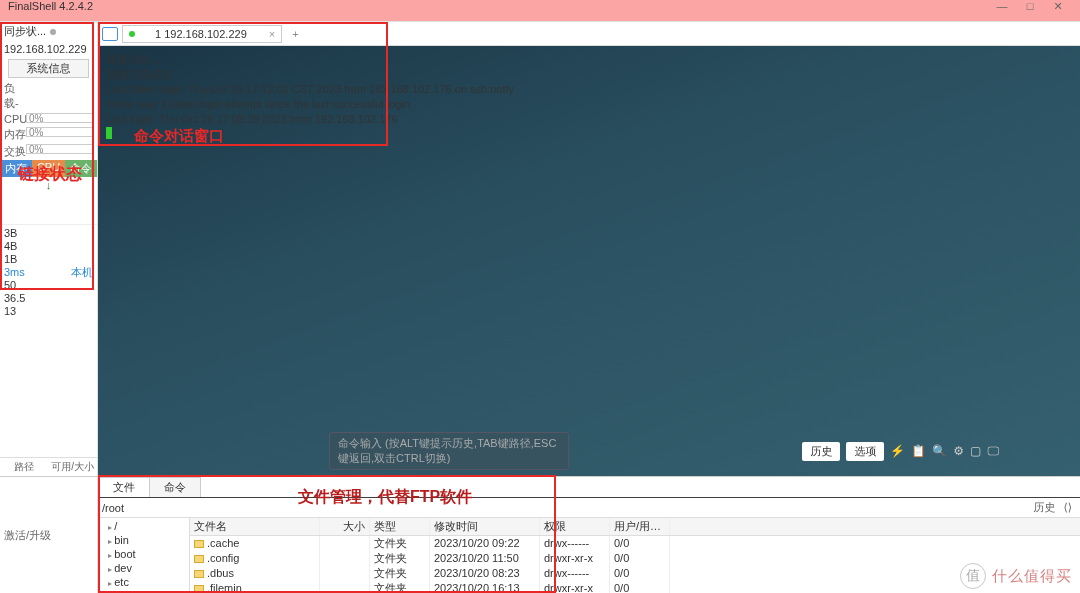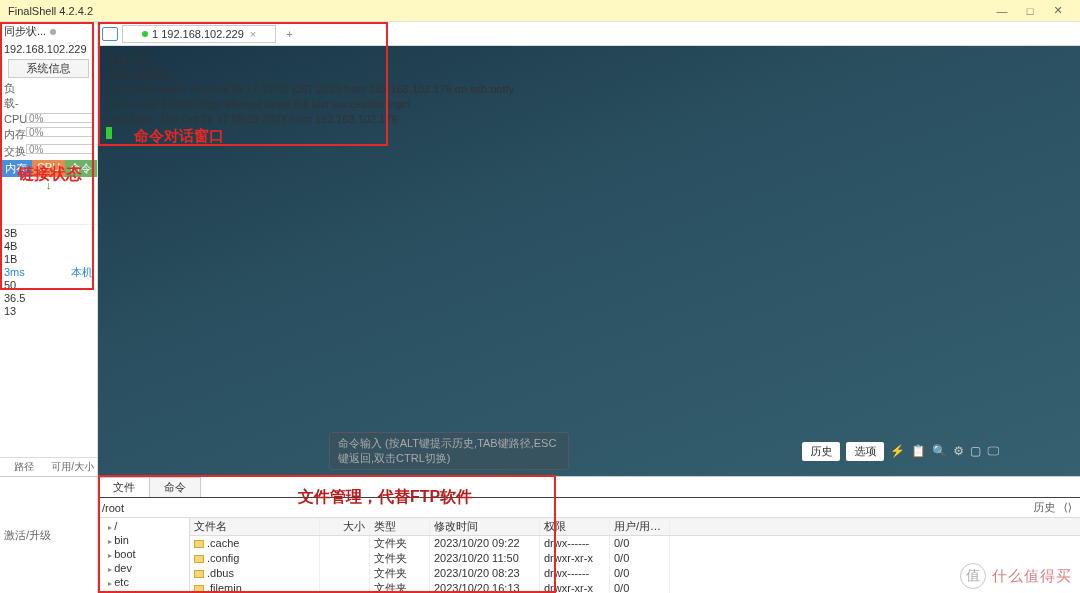--- a/index.html
+++ b/index.html
@@ -1,17 +1,17 @@
 <!DOCTYPE html>
 <html><head>
 <meta charset="utf-8">
 <style>
 *{margin:0;padding:0;box-sizing:border-box;font-family:"Microsoft YaHei",Arial,sans-serif;font-size:11px;color:#333}
 body{width:1080px;height:593px;background:#fff;overflow:hidden;position:relative}
-.titlebar{height:22px;background:#fef9c3;display:flex;align-items:center;padding:0 8px;border-bottom:1px solid #e0e0e0}
+.titlebar{height:22px;background:#fca5a5;display:flex;align-items:flex-start;padding:0 8px;border-bottom:1px solid #e0e0e0}
 .titlebar .title{flex:1}
 .titlebar .winbtn{width:28px;text-align:center;color:#666;cursor:pointer}
 .main{display:flex;height:454px}
 .sidebar{width:98px;border-right:1px solid #e0e0e0;display:flex;flex-direction:column;position:relative}
 .redbox1{position:absolute;border:2px solid #e82727;width:94px;height:268px;top:0;left:0;pointer-events:none;z-index:5}
 .anno1{position:absolute;color:#e82727;font-size:16px;font-weight:bold;top:142px;left:18px;z-index:6}
 .sync{display:flex;align-items:center;gap:4px;padding:2px 4px}
 .dot{width:6px;height:6px;border-radius:50%;background:#aaa}
 .ip{padding:2px 4px}
 .sysbtn{background:#f5f5f5;border:1px solid #ccc;margin:2px 8px;padding:1px 0;text-align:center}
@@ -27,21 +27,21 @@
 .chart{height:48px;border-bottom:1px solid #eee;position:relative}
 .arrow{color:#2a8a2a;text-align:center;padding:2px}
 .nums{padding:2px 4px;font-size:10px;line-height:13px}
 .nums .ms{color:#2a8ad9}
 .nums .host{float:right;color:#2a8ad9}
 .btm{display:flex;border-top:1px solid #ddd;margin-top:auto}
 .btm div{flex:1;text-align:center;padding:2px;font-size:10px;color:#666}
 .terminal-area{flex:1;display:flex;flex-direction:column;background:#fff}
 .tabbar{height:24px;display:flex;align-items:center;border-bottom:1px solid #ddd;padding:0 4px;gap:4px}
 .foldericon{width:16px;height:14px;border:1px solid #4a90d9;border-radius:2px;position:relative}
-.tab{background:#fff;border:1px solid #ccc;padding:2px 19px;display:flex;align-items:center;gap:4px;font-size:11px}
+.tab{background:#fff;border:1px solid #ccc;padding:2px 6px;display:flex;align-items:center;gap:20px;font-size:11px}
 .gdot{width:6px;height:6px;border-radius:50%;background:#3c3}
 .tab .x{color:#999;margin-left:2px}
 .plus{color:#888;padding:0 6px}
 .term{flex:1;background:linear-gradient(160deg,#1a3545 0%,#2a5060 40%,#35606f 100%);position:relative;font-family:Consolas,monospace;font-size:11px;color:#ddd;padding:6px 8px;line-height:15px}
 .redbox2{position:absolute;border:2px solid #e82727;top:-24px;left:0;width:290px;height:124px;pointer-events:none}
 .anno2{position:absolute;color:#e82727;font-size:15px;font-weight:bold;top:82px;left:36px}
 .term .l{white-space:pre}
 .cursor{display:inline-block;width:6px;height:12px;background:#3c3}
 .cmdbar{position:absolute;bottom:6px;left:50%;transform:translateX(-50%);display:flex;align-items:center;gap:6px;width:820px}
 .cmdinput{flex:0 0 240px;background:rgba(60,80,90,.6);border:1px solid #556;border-radius:3px;padding:3px 8px;color:#aaa;font-size:11px;margin-left:150px}

